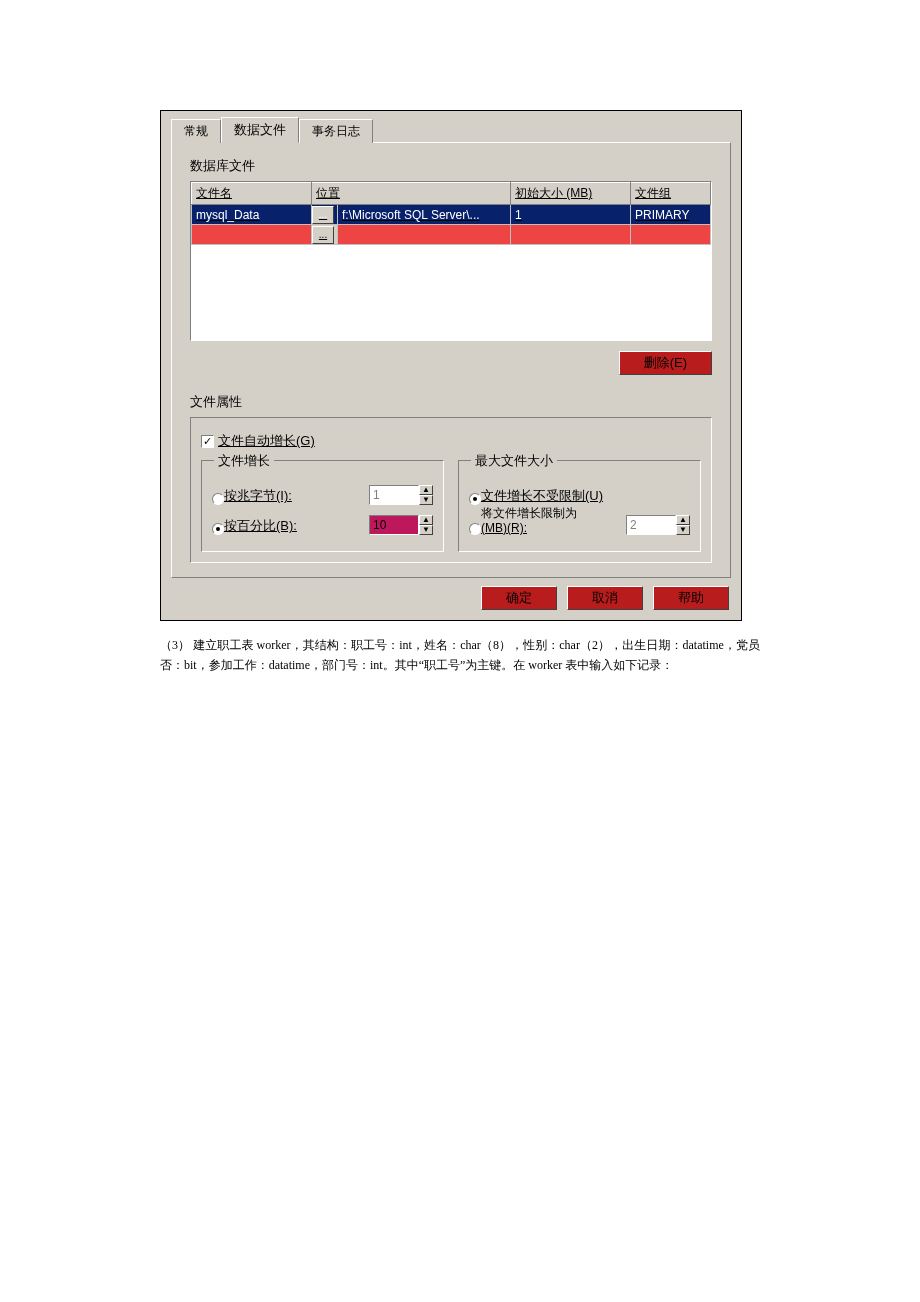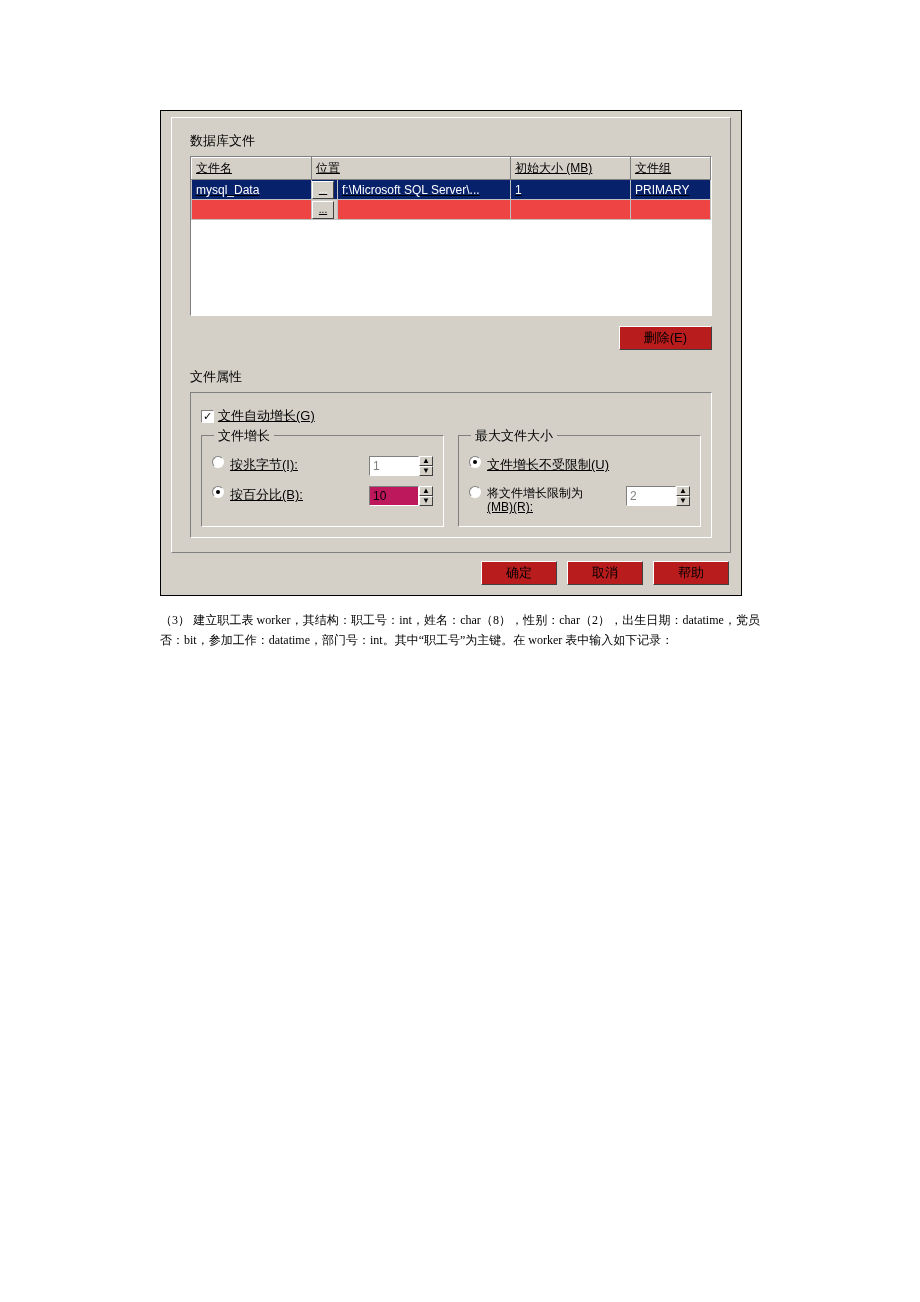--- a/index.html
+++ b/index.html
@@ -182,21 +182,21 @@
     border-left: 1px solid #808080;
     border-right: 1px solid #fff;
     border-bottom: 1px solid #fff;
     position: relative;
     padding: 14px 10px 10px 10px;
   }
   .subgroup > .legend {
     position: absolute; top:-9px; left:12px;
     background:#d4d0c8; padding:0 4px; font-size:13px;
   }
-  .row { display:flex; align-items:flex-start; gap:6px; margin:6px 0; height:24px; }
+  .row { display:flex; align-items:flex-end; margin:6px 0; height:24px; }
   .radio {
     width:12px; height:12px; border-radius:50%;
     background:#fff;
     border-top:1px solid #808080; border-left:1px solid #808080;
     border-right:1px solid #fff; border-bottom:1px solid #fff;
     display:flex; align-items:center; justify-content:center;
     flex-shrink:0;
   }
   .radio .dot { width:4px; height:4px; border-radius:50%; background:#000; }
   .spin {
@@ -233,20 +233,25 @@
   .maxrow-label { font-size:12px; line-height:1.2; }
 </style>
 </head>
 <body>
 
 <div class="page">
 
   <div class="dialog">
 
     <div class="client">
+      <div class="tabs">
+        <div class="tab inactive">常规</div>
+        <div class="tab active">数据文件</div>
+        <div class="tab inactive">事务日志</div>
+      </div>
 
       <div class="panel">
         <div class="section-label">数据库文件</div>
 
         <div class="grid-wrap">
           <table class="grid">
             <colgroup>
               <col style="width:120px">
               <col style="width:26px">
               <col>

